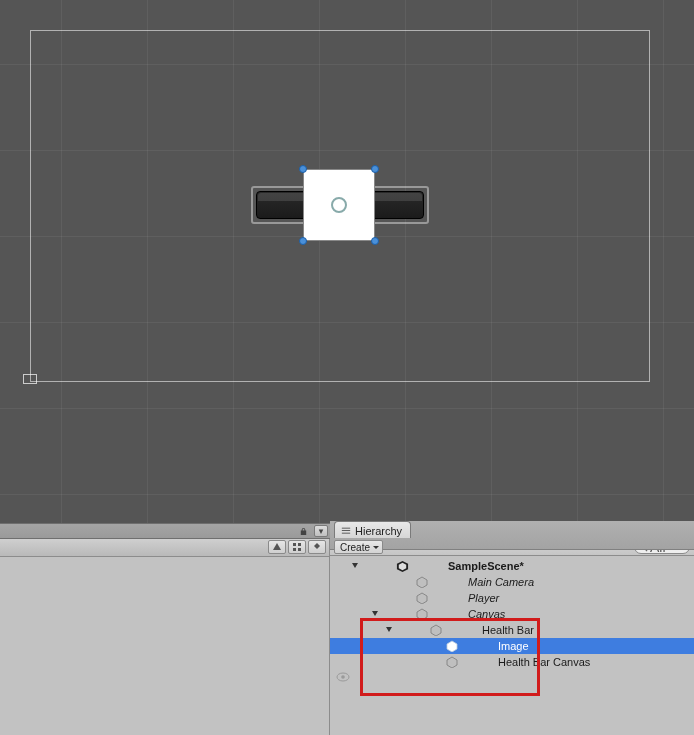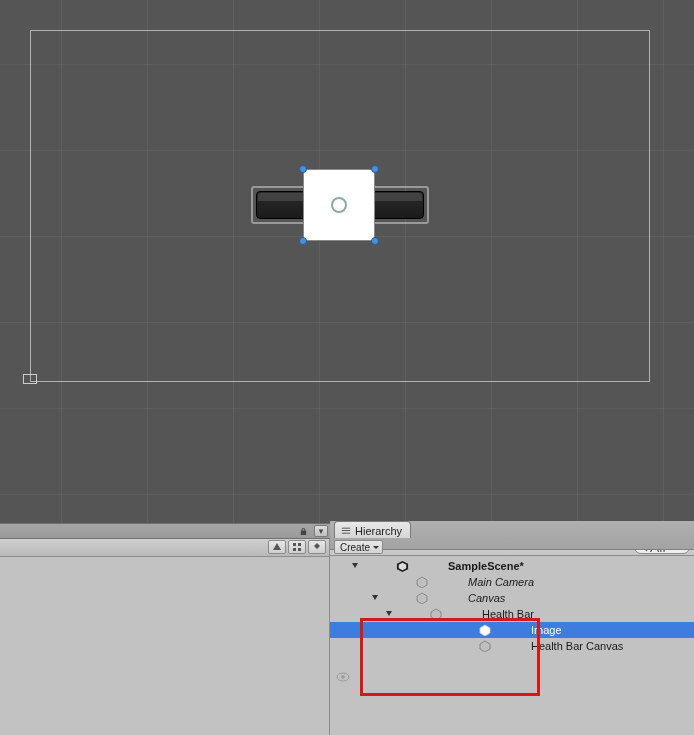--- a/index.html
+++ b/index.html
@@ -208,21 +208,21 @@
     width: 10px; display: inline-flex; justify-content: center; align-items: center;
   }
   .row .arrow svg { width: 8px; height: 8px; }
   .row .cube { width: 12px; height: 12px; margin-right: 4px; display: inline-flex; }
   .row .unity { width: 13px; height: 13px; margin-right: 3px; display: inline-flex; }
   .row.sel { background: #3e7de0; color: #fff; }
   .row.sel svg path, .row.sel svg polygon { fill: #fff !important; }
   .indent-0 { padding-left: 20px; }
   .indent-1 { padding-left: 40px; font-style: italic; }
   .indent-2 { padding-left: 54px; }
-  .indent-3 { padding-left: 103px; text-align: center; }
+  .indent-3 { padding-left: 70px; text-align: center; }
 
   .highlight-box {
     position: absolute;
     border: 3px solid #d11b1b;
     pointer-events: none;
   }
 </style>
 </head>
 <body>
 
@@ -323,20 +323,29 @@
         <div class="row indent-1">
           <span class="arrow"></span>
           <span class="cube">
               <svg viewBox="0 0 12 12">
                 <polygon points="6,1 11,4 11,9 6,12 1,9 1,4" fill="#bfbfbf" stroke="#7a7a7a" stroke-width="0.8"></polygon>
               </svg>
             </span>
           <span>Main Camera</span>
         </div>
         <div class="row indent-1">
+          <span class="arrow"></span>
+          <span class="cube">
+              <svg viewBox="0 0 12 12">
+                <polygon points="6,1 11,4 11,9 6,12 1,9 1,4" fill="#bfbfbf" stroke="#7a7a7a" stroke-width="0.8"></polygon>
+              </svg>
+            </span>
+          <span>Player</span>
+        </div>
+        <div class="row indent-1">
           <span class="arrow">
               <svg viewBox="0 0 8 8">
                 <polygon points="1,1 7,1 4,6" fill="#333"></polygon>
               </svg>
             </span>
           <span class="cube">
               <svg viewBox="0 0 12 12">
                 <polygon points="6,1 11,4 11,9 6,12 1,9 1,4" fill="#bfbfbf" stroke="#7a7a7a" stroke-width="0.8"></polygon>
               </svg>
             </span>

